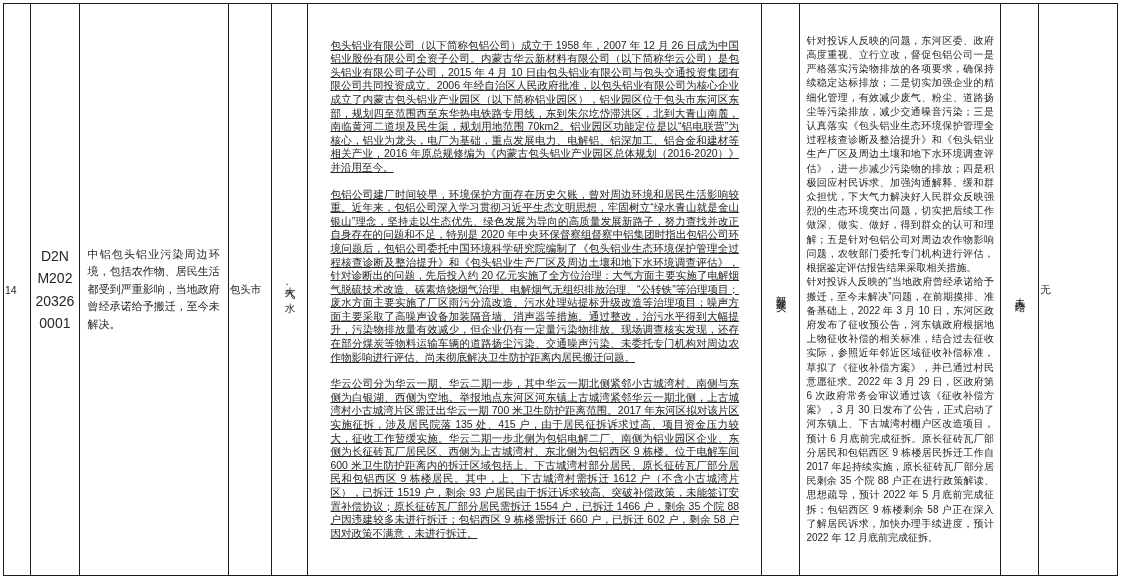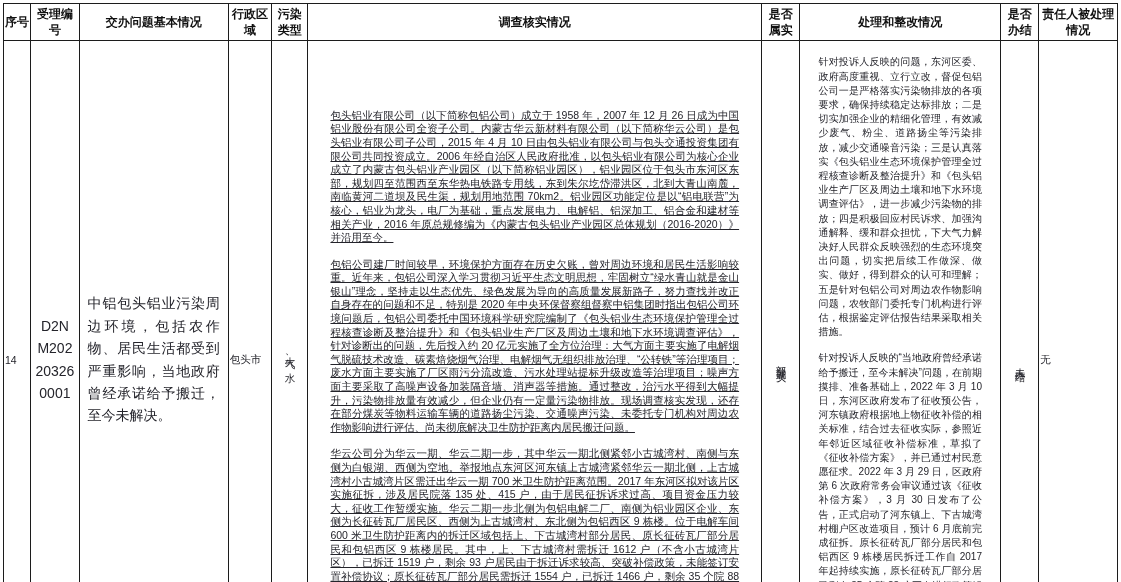--- a/index.html
+++ b/index.html
@@ -18,27 +18,27 @@
     text-align:center; padding:2px 1px; line-height:1.35;
     vertical-align:middle;
   }
   td { color:#24242b; vertical-align:middle; }
   .center { font-size:10.5px; }
   .case-no {
     font-size:14px; word-break:break-all; text-align:center;
     padding:0 4px; line-height:1.6;
   }
   .problem {
-    font-size:14px; line-height:1.6; text-align:justify;
+    font-size:11px; line-height:1.6; text-align:justify;
     padding:4px 8px;
   }
   .longtext { font-size:10.5px; line-height:13.6px; text-align:justify; padding:2px 9px; }
   .longtext p { margin:13px;text-decoration:underline; }
   .rect { font-size:10px; line-height:14.2px; text-align:justify; padding:2px 6px; }
-  .rect p { margin:12px; }
+  .rect p { margin:0; }
   .vcell { text-align:center; }
   .vtext {
     writing-mode:vertical-rl; text-orientation:upright;
     display:inline-block; font-size:10.5px; letter-spacing:2px;
     line-height:1.1;
   }
 </style>
 </head>
 <body>
 
@@ -50,32 +50,20 @@
         <col style="width:148px">
       <col style="width:43px">
         <col style="width:36px">
         <col style="width:450px">
       <col style="width:38px">
         <col style="width:199px">
         <col style="width:38px">
       <col style="width:78px">
     </colgroup>
     <tbody>
-        <tr style="height:37px;">
-      <th>序号</th>
-      <th>受理编号</th>
-      <th>交办问题基本情况</th>
-      <th>行政区域</th>
-      <th>污染类型</th>
-      <th>调查核实情况</th>
-      <th>是否属实</th>
-      <th>处理和整改情况</th>
-      <th>是否办结</th>
-      <th>责任人被处理情况</th>
-    </tr>
     <tr>
       <td class="center">14</td>
       <td class="case-no">D2NM202203260001</td>
       <td class="problem">中铝包头铝业污染周边环境，包括农作物、居民生活都受到严重影响，当地政府曾经承诺给予搬迁，至今未解决。</td>
       <td class="center">包头市</td>
       <td class="vcell">
         <span class="vtext">大气、水</span>
       </td>
       <td class="longtext">
         <p>包头铝业有限公司（以下简称包铝公司）成立于 1958 年，2007 年 12 月 26 日成为中国铝业股份有限公司全资子公司。内蒙古华云新材料有限公司（以下简称华云公司）是包头铝业有限公司子公司，2015 年 4 月 10 日由包头铝业有限公司与包头交通投资集团有限公司共同投资成立。2006 年经自治区人民政府批准，以包头铝业有限公司为核心企业成立了内蒙古包头铝业产业园区（以下简称铝业园区），铝业园区位于包头市东河区东部，规划四至范围西至东华热电铁路专用线，东到朱尔圪岱滞洪区，北到大青山南麓，南临黄河二道坝及民生渠，规划用地范围 70km2。铝业园区功能定位是以“铝电联营”为核心，铝业为龙头，电厂为基础，重点发展电力、电解铝、铝深加工、铝合金和建材等相关产业，2016 年原总规修编为《内蒙古包头铝业产业园区总体规划（2016-2020）》并沿用至今。</p>

